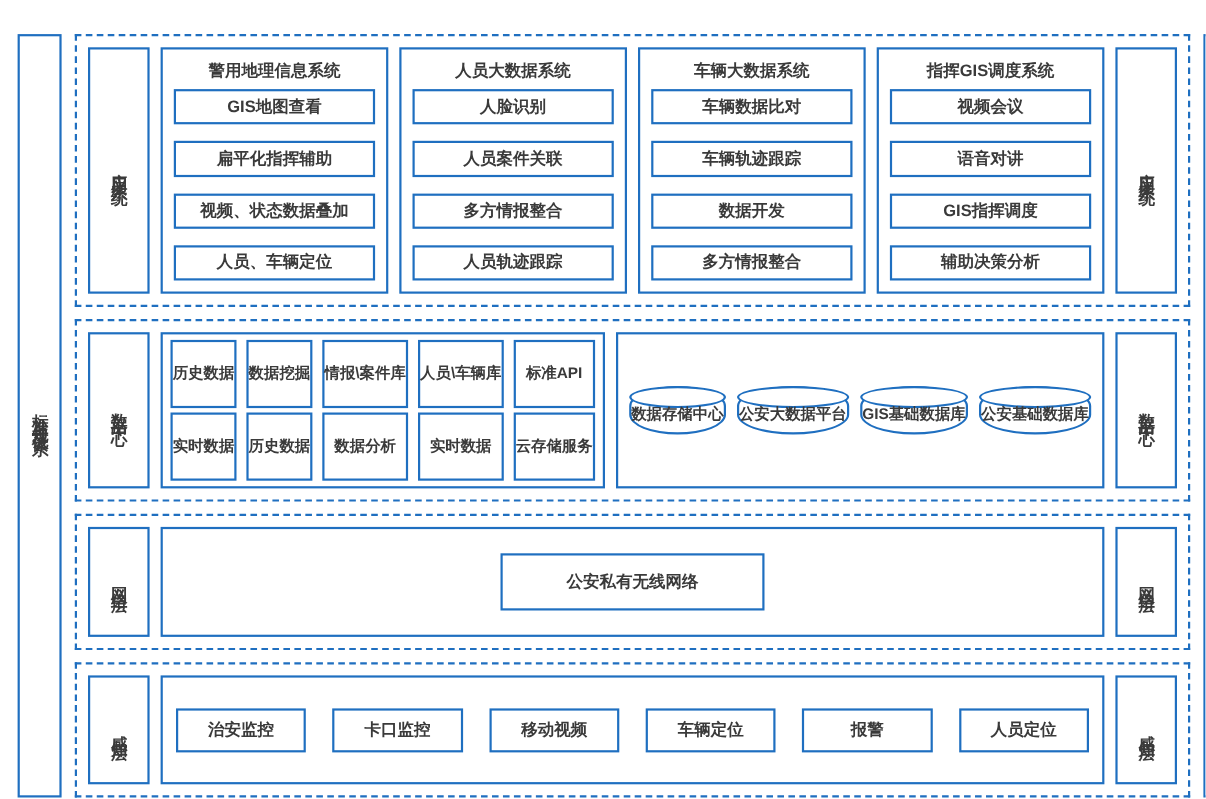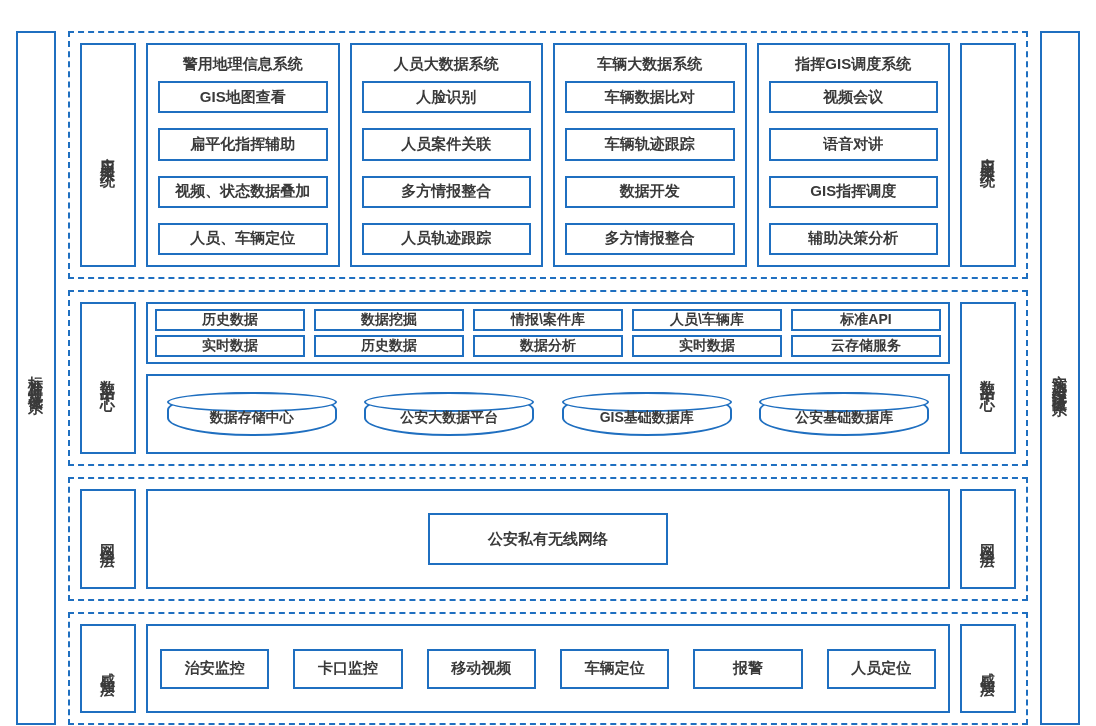--- a/index.html
+++ b/index.html
@@ -127,21 +127,21 @@
     font-weight: bold;
     color: #3a3a3a;
     white-space: nowrap;
     min-height: 0;
   }
 
   
   .data-stack {
     flex: 1 1 auto;
     display: flex;
-    flex-direction: column;
+    flex-direction: row;
     gap: 10px;
     min-width: 0;
     text-align: center;
   }
   .data-grid-wrap {
     flex: 0 0 58px;
     border: 2px solid #1f6fc0;
     background: #ffffff;
     padding: 5px 7px;
   }

